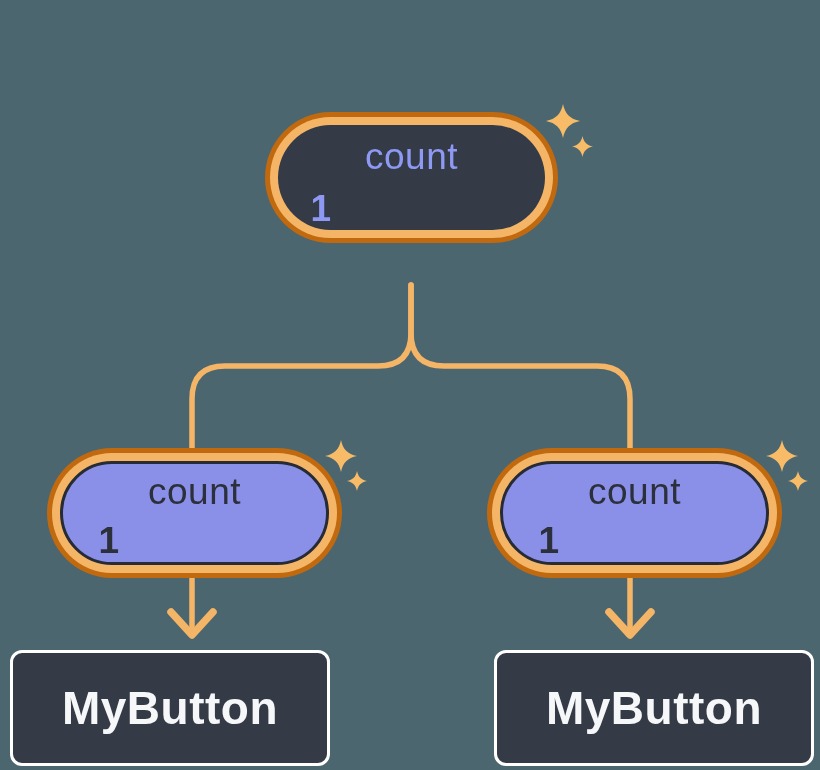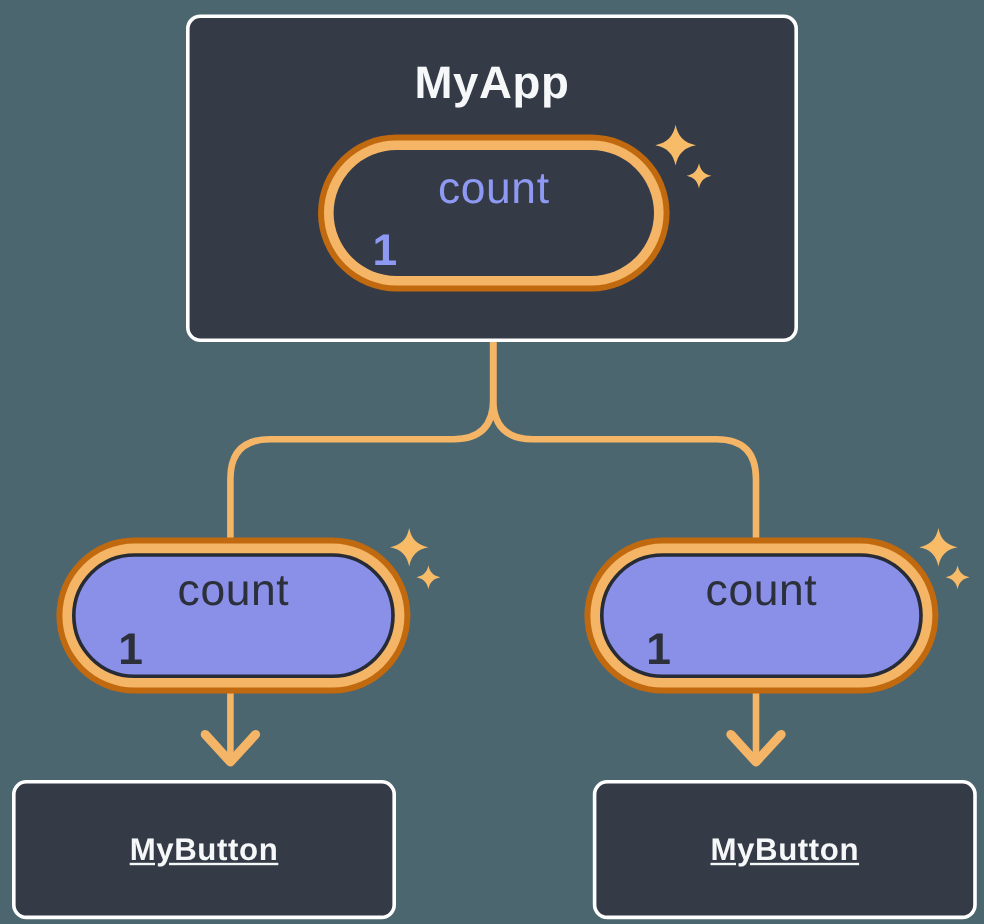--- a/index.html
+++ b/index.html
@@ -44,21 +44,21 @@
     letter-spacing: 0.5px;
     text-align: center;
   }
   .root-card { left: 155px; top: 12px; width: 510px; height: 273px; }
   .root-card .card-title { margin-top: 34px; font-size: 38px; }
   .child-card {
     display: flex;
     align-items: center;
     justify-content: center;
   }
-  .child-card .card-title { font-size: 26px; text-decoration: underline; }
+  .child-card .card-title { font-size: 46px; }
   .child-left  { left: 10px;  top: 650px; width: 320px; height: 116px; }
   .child-right { left: 494px; top: 650px; width: 320px; height: 116px; }
 
   
   .pill {
     position: absolute;
     z-index: 3;
     box-sizing: border-box;
     border-radius: 999px;
     background: var(--ring-outer-orange, #C1690F);
@@ -121,23 +121,20 @@
 
 <div class="stage">
 
   <svg class="connectors" width="820" height="770" viewBox="0 0 820 770">
     <path class="branch" d="M411 285 V333 Q411 366 378 366 H225 Q192 366 192 399 V628"></path>
     <path class="branch" d="M411 285 V333 Q411 366 444 366 H597 Q630 366 630 399 V628"></path>
     <path class="arrowhead" d="M171 612 L192 635 L213 612"></path>
     <path class="arrowhead" d="M609 612 L630 635 L651 612"></path>
   </svg>
 
-  <div class="card root-card">
-    <div class="card-title">MyApp</div>
-  </div>
 
   <div class="pill state-pill">
     <div class="pill-mid">
       <div class="pill-core">
         <div class="pill-label">count</div>
         <div class="pill-divider"></div>
         <div class="pill-value">1</div>
       </div>
     </div>
   </div>

